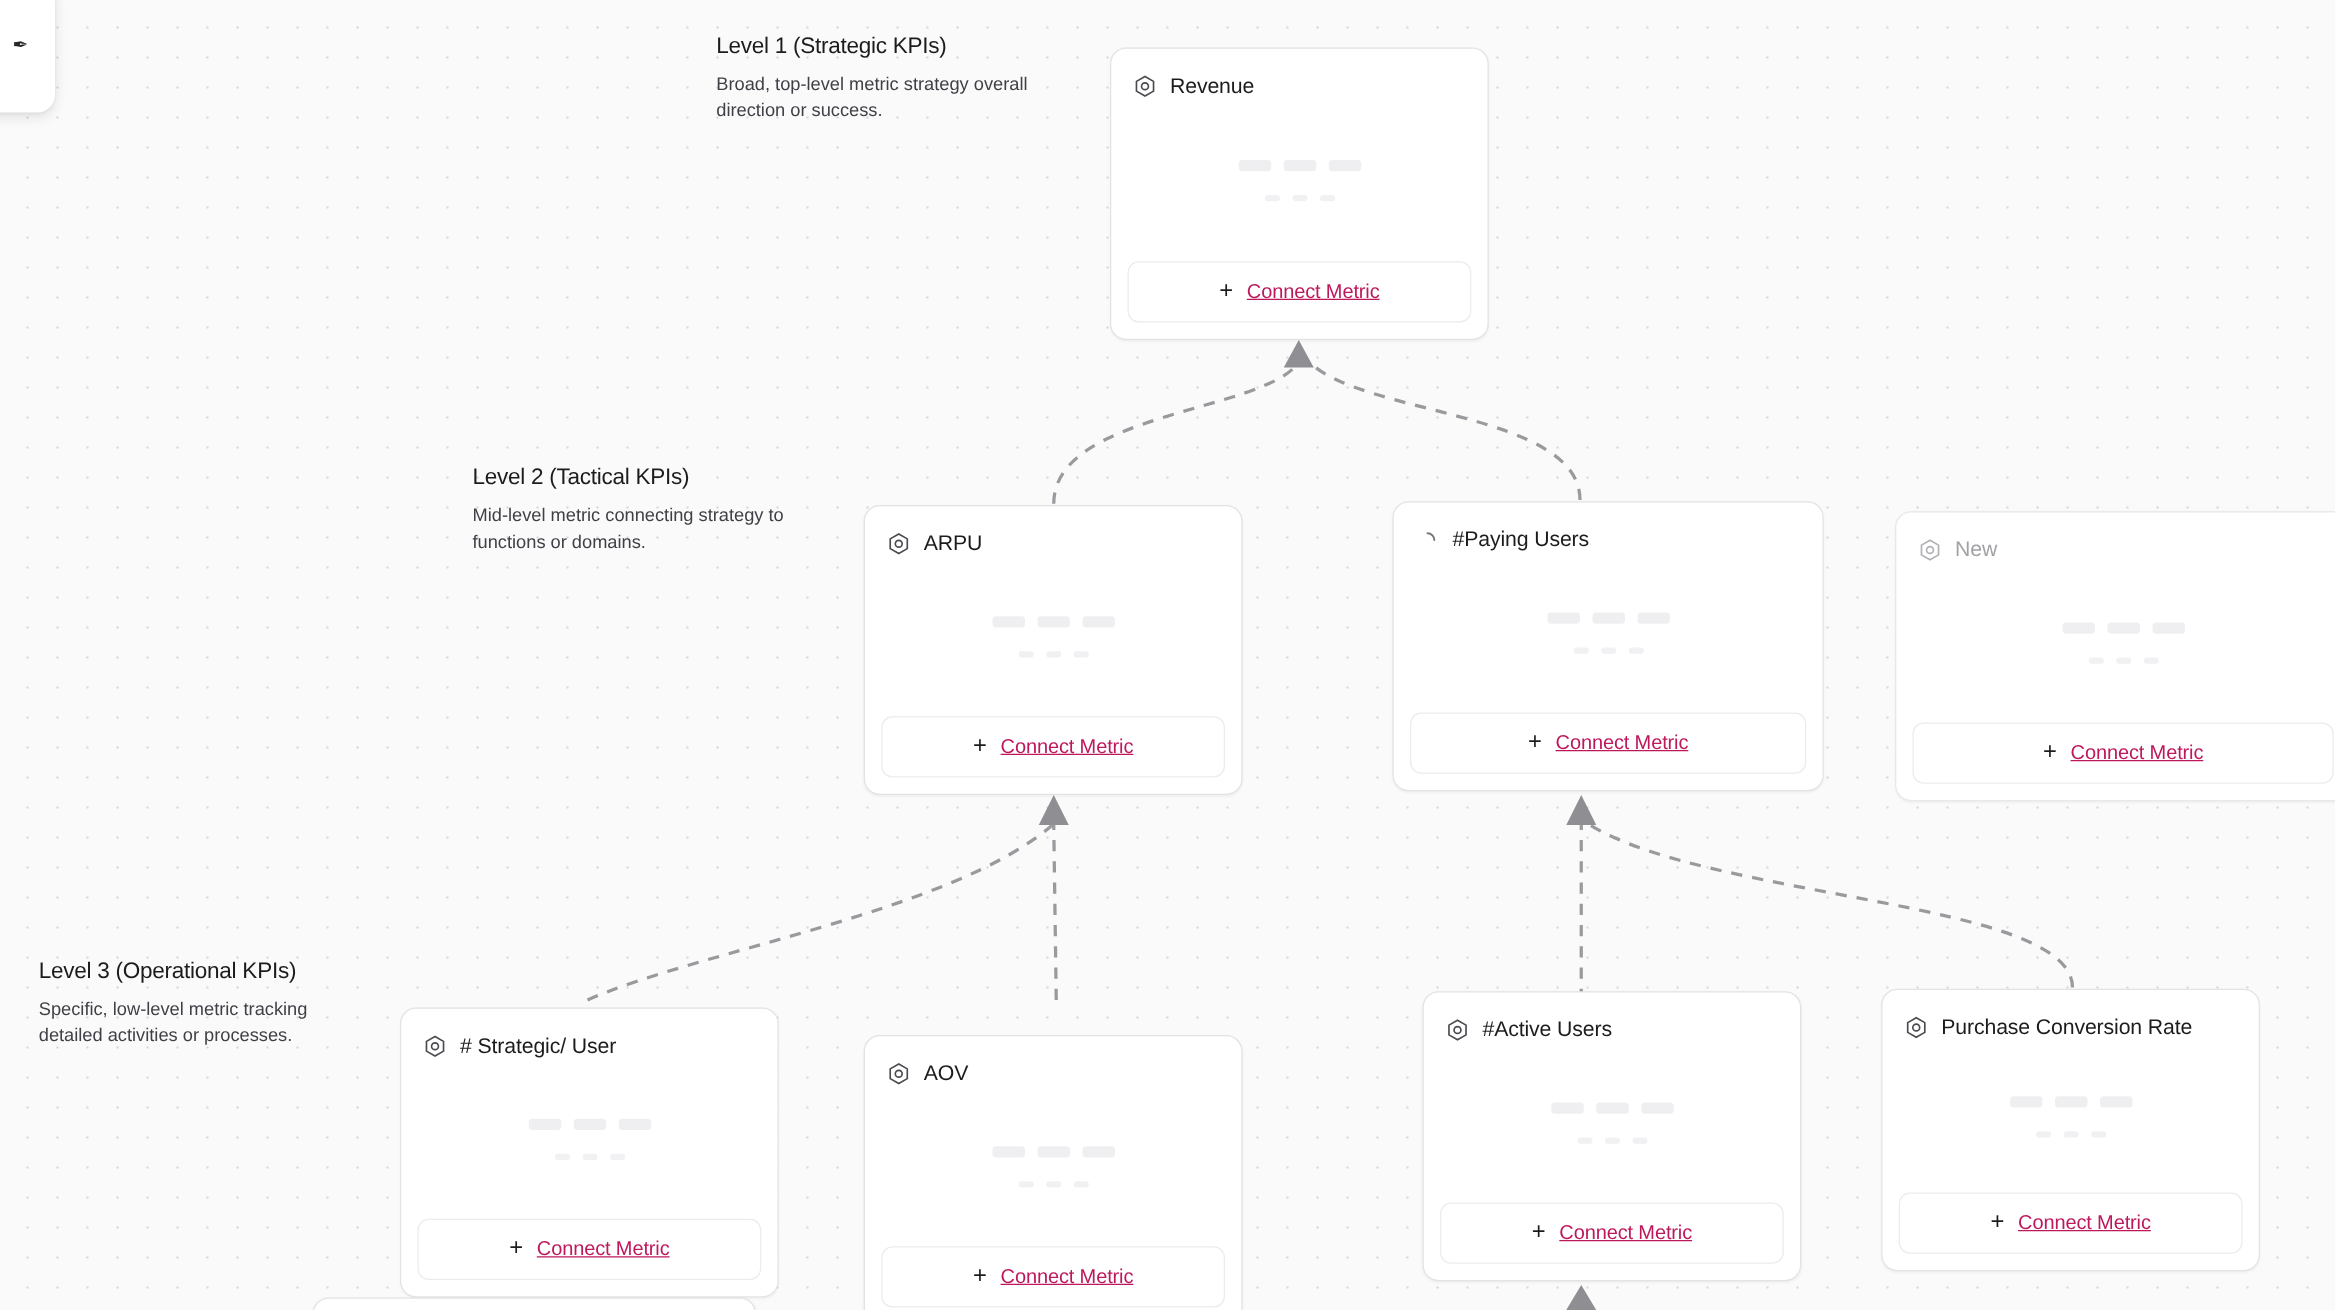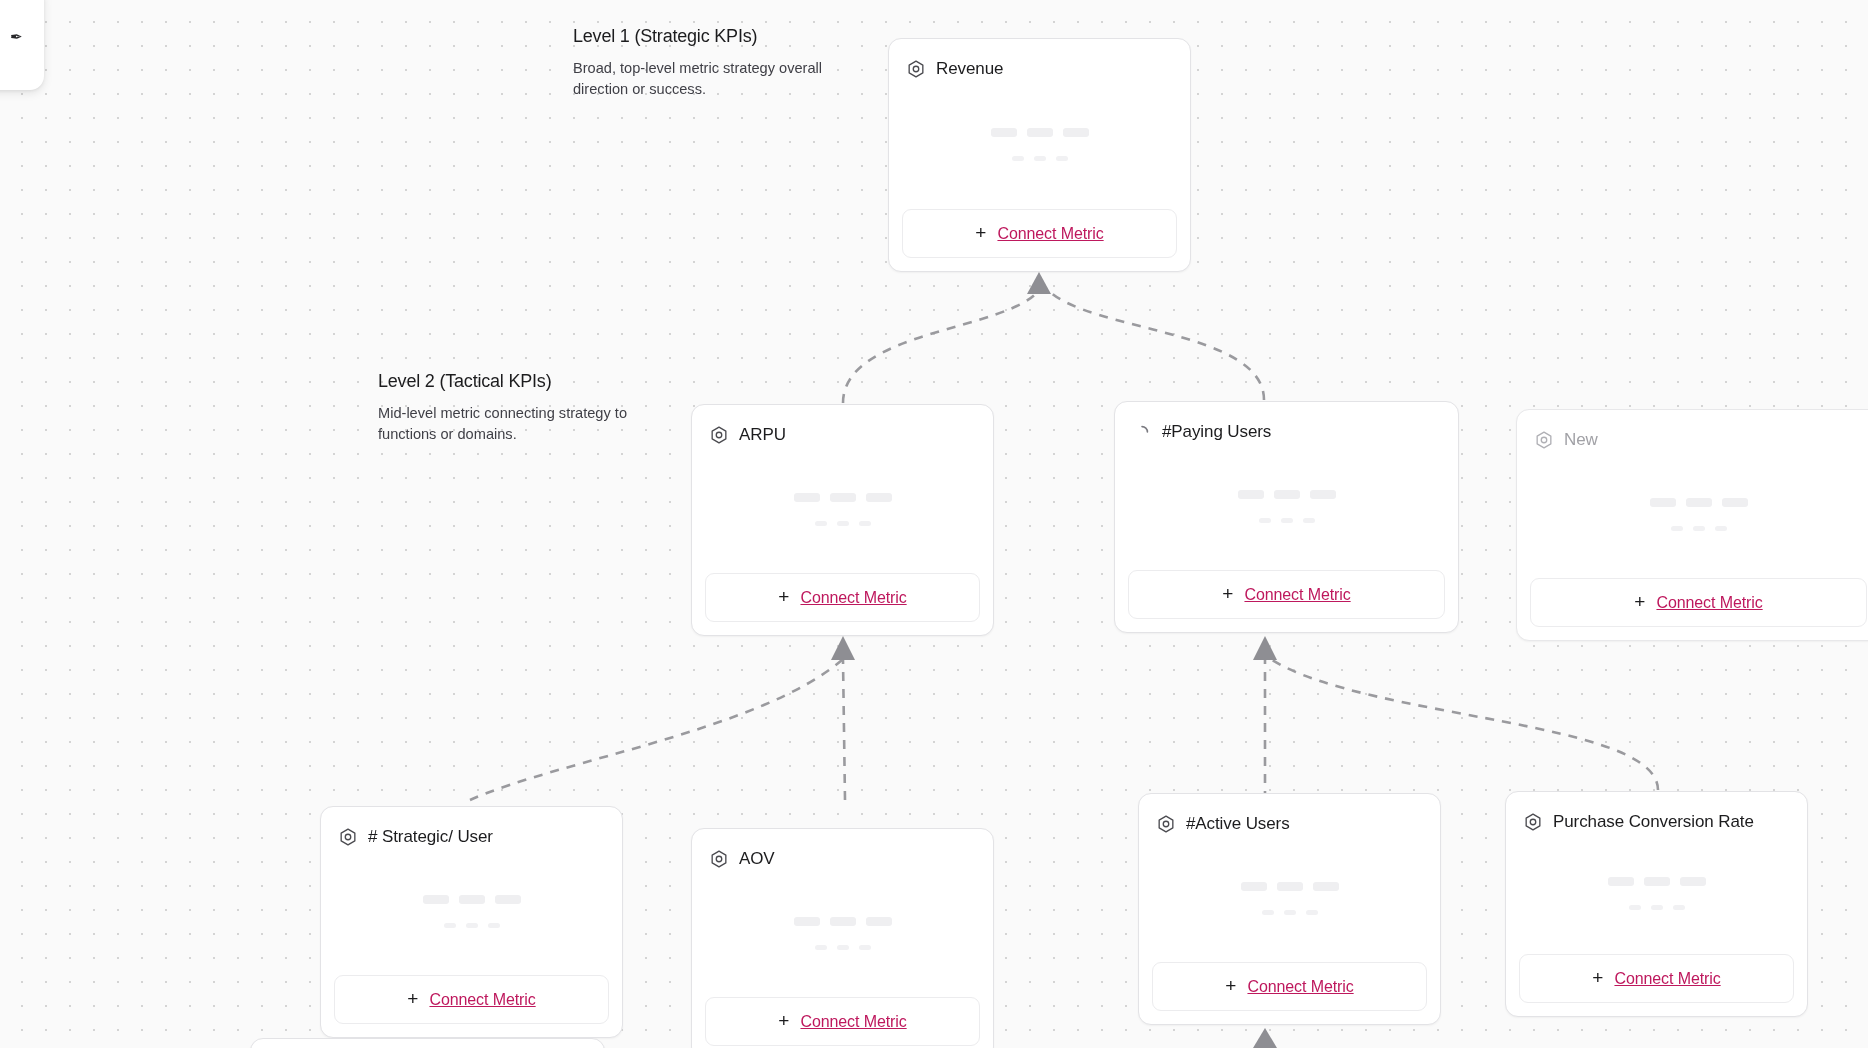--- a/index.html
+++ b/index.html
@@ -184,20 +184,24 @@
   <div class="level-group" style="left:573px; top:26px;">
     <div class="level-title">Level 1 (Strategic KPIs)</div>
     <div class="level-desc">Broad, top-level metric strategy overall direction or success.</div>
   </div>
 
   <div class="level-group" style="left:378px; top:371px;">
     <div class="level-title">Level 2 (Tactical KPIs)</div>
     <div class="level-desc">Mid-level metric connecting strategy to functions or domains.</div>
   </div>
 
+  <div class="level-group" style="left:31px; top:766px;">
+    <div class="level-title">Level 3 (Operational KPIs)</div>
+    <div class="level-desc">Specific, low-level metric tracking detailed activities or processes.</div>
+  </div>
 
   <div class="card" style="left:888px; top:38px; width:303px; height:234px;">
     <div class="card-head">
       <svg class="card-icon" viewBox="0 0 24 24">
         <path d="M12 2.6 L20.2 7.3 L20.2 16.7 L12 21.4 L3.8 16.7 L3.8 7.3 Z" fill="none" stroke="#4b4b50" stroke-width="1.6" stroke-linejoin="round"></path>
         <circle cx="12" cy="12" r="3.3" fill="none" stroke="#4b4b50" stroke-width="1.6"></circle>
       </svg>
       <span class="card-title">Revenue</span>
     </div>
     <div class="card-body">

